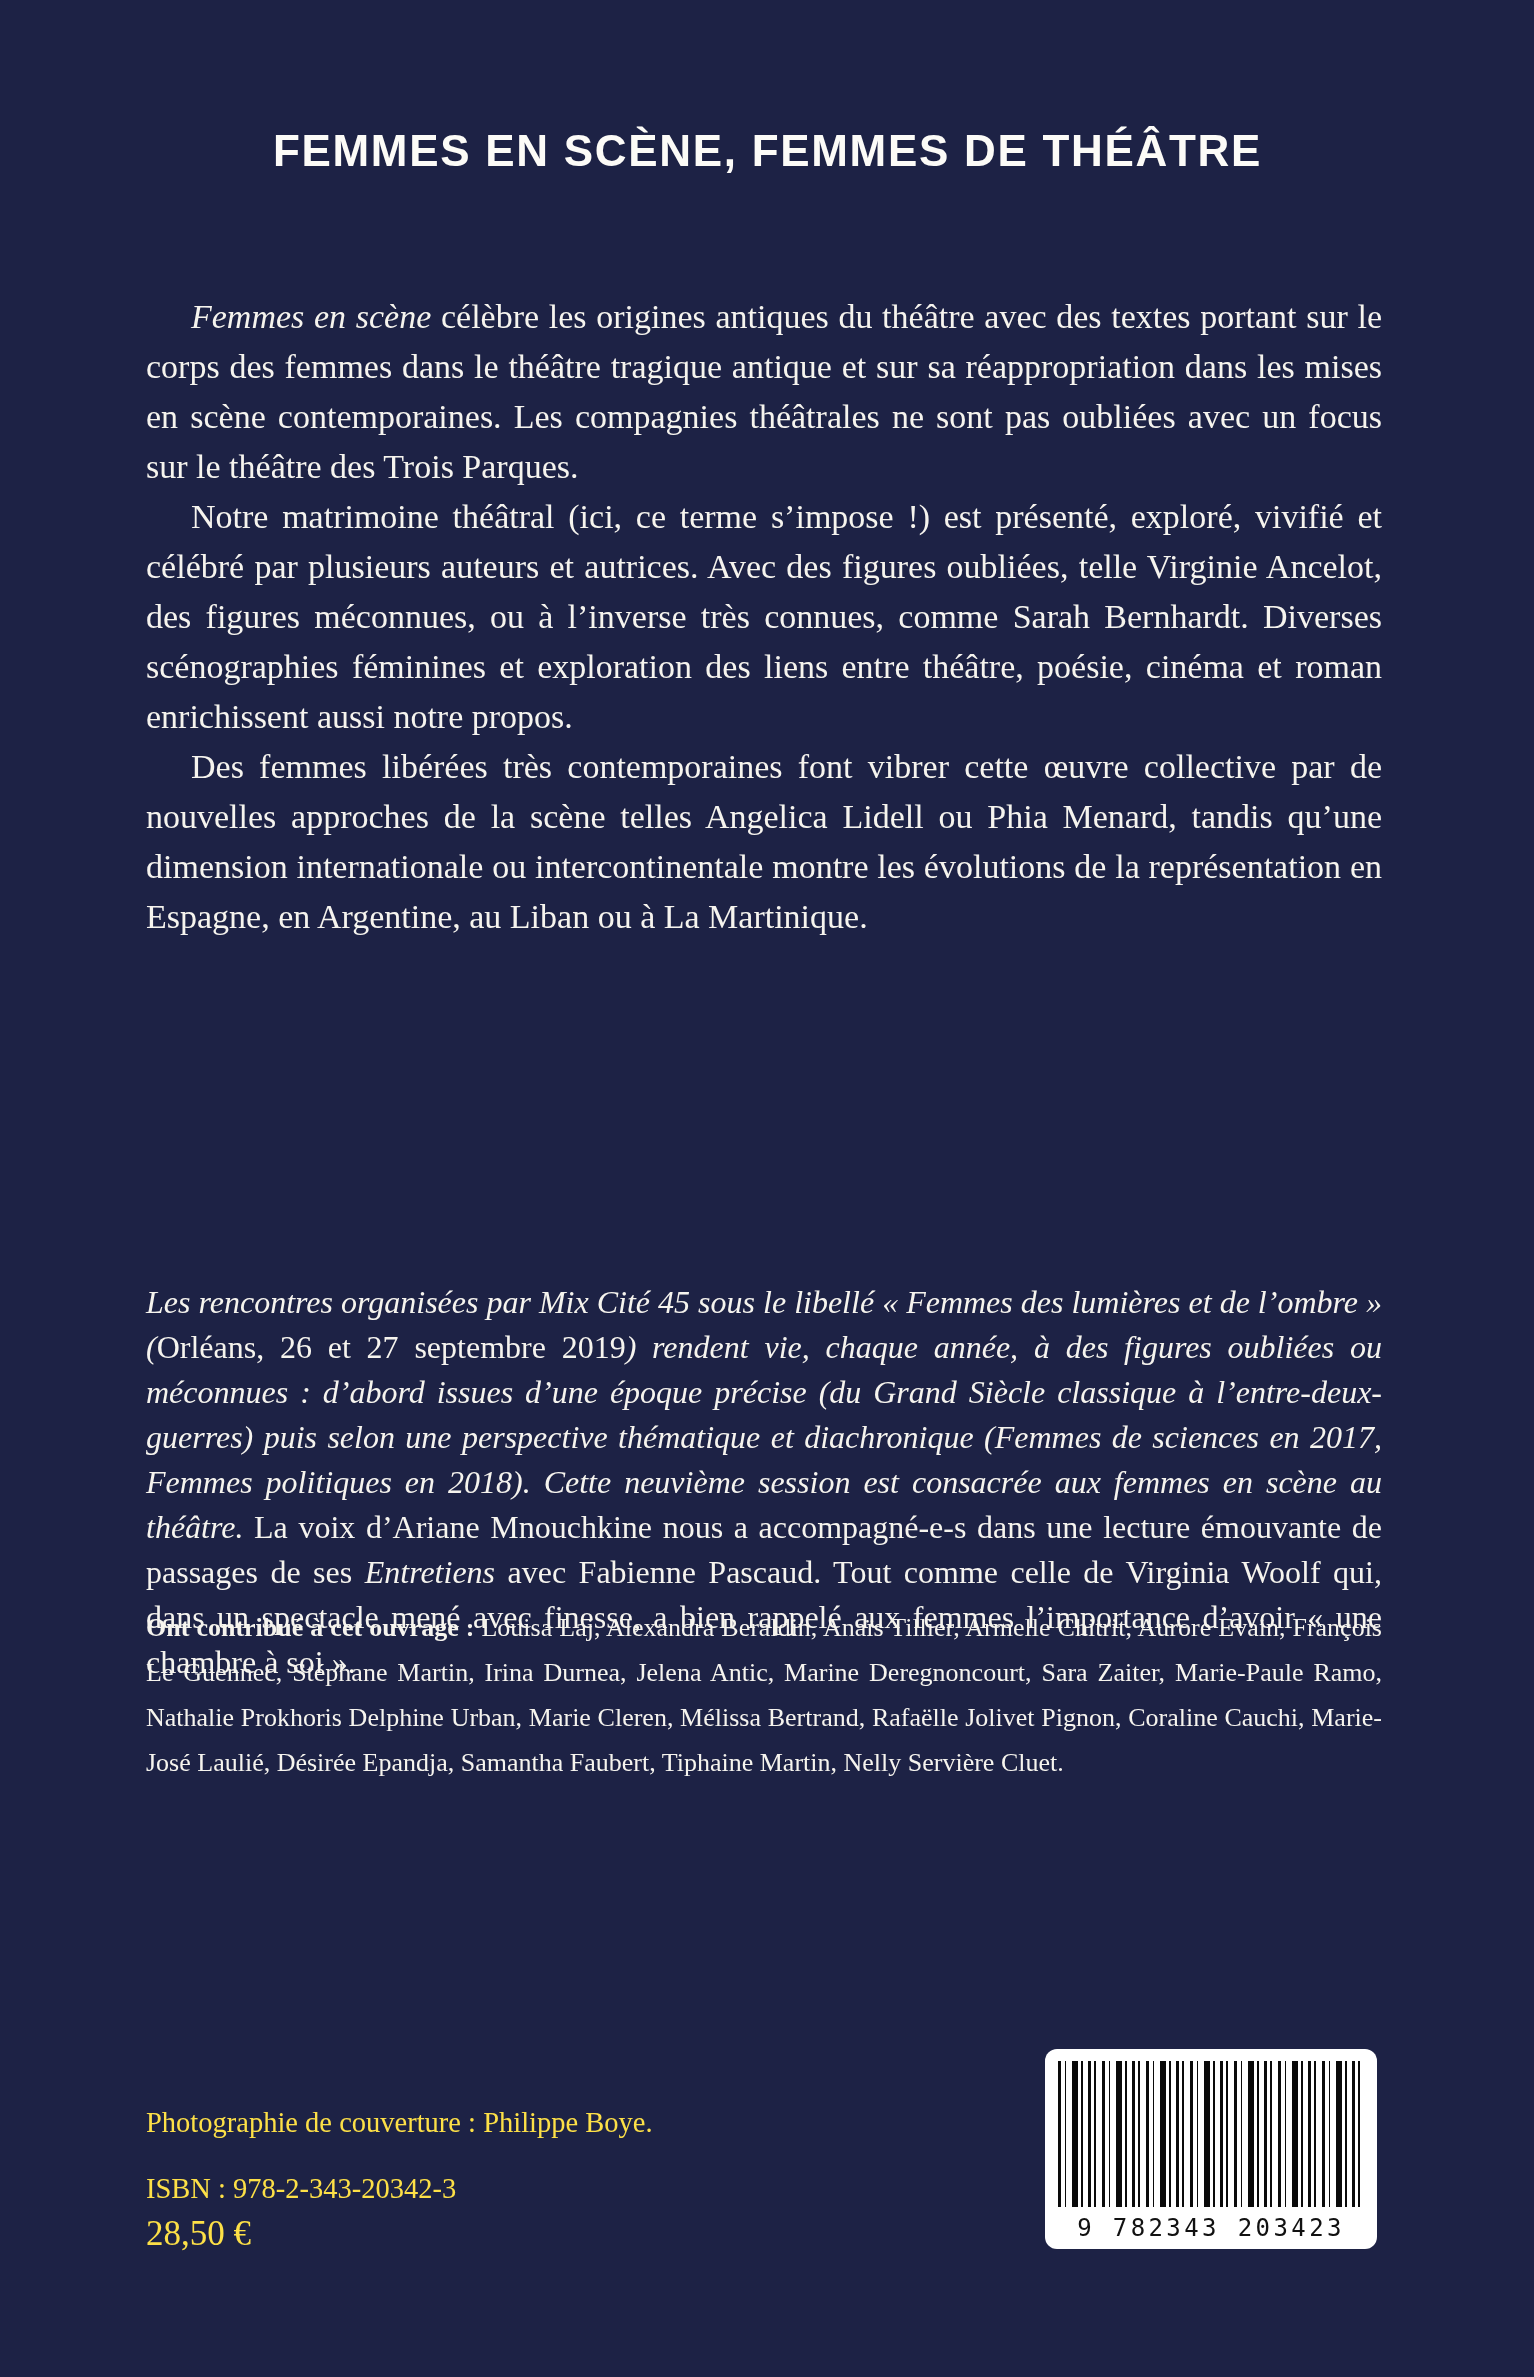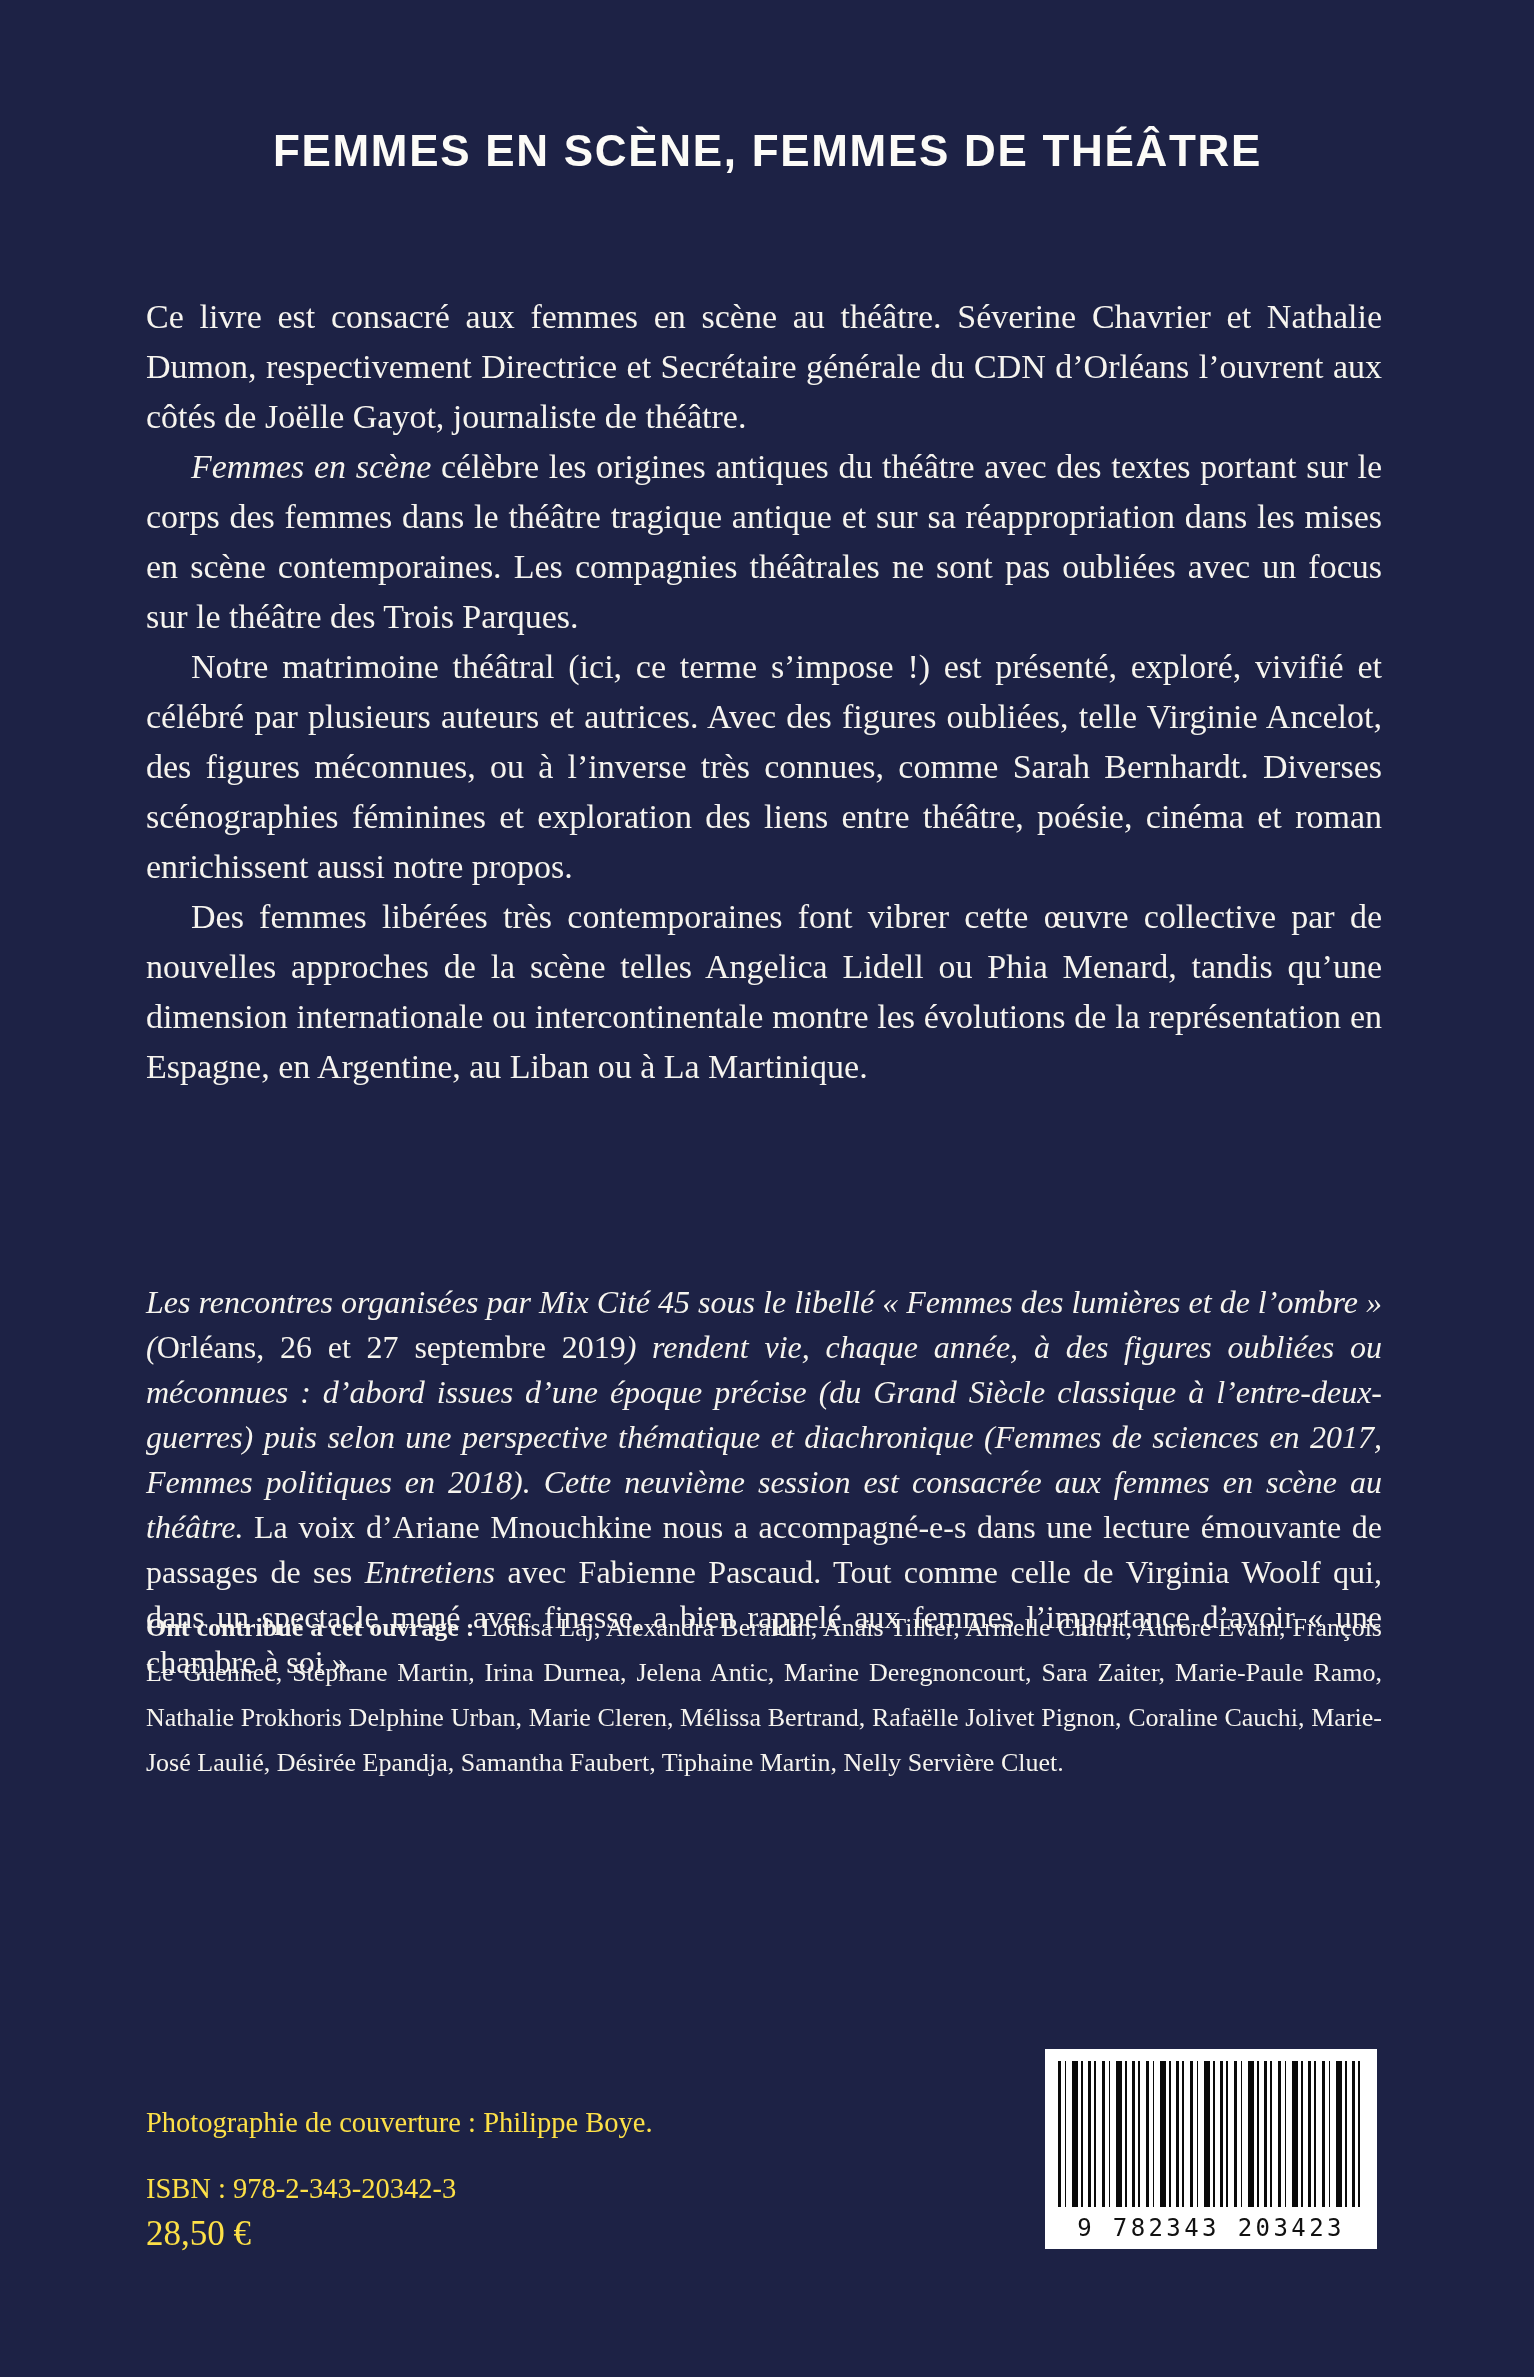--- a/index.html
+++ b/index.html
@@ -66,20 +66,21 @@
   .barcode {
     position: absolute;
     left: 1045px;
     top: 2049px;
     width: 332px;
     height: 200px;
     background: #ffffff;
     padding: 11.8px 13.4px 6.7px 13.4px;
     display: flex;
     flex-direction: column;
+    border-radius: 12px;
   }
   .barcode .bars {
     flex: 1;
     background: repeating-linear-gradient(90deg,
       #0a0a0a 0px 3.4px,  #ffffff 3.4px 6.7px,
       #0a0a0a 6.7px 8.4px, #ffffff 8.4px 14.3px,
       #0a0a0a 14.3px 20px,#ffffff 20px 23px,
       #0a0a0a 23px 25px,#ffffff 25px 30px,
       #0a0a0a 30px 33px,#ffffff 33px 36px,
       #0a0a0a 36px 38px,#ffffff 38px 44px);
@@ -98,21 +99,20 @@
   }
 </style>
 </head>
 <body>
 
 <div>
 
   <h1 class="title">FEMMES EN SCÈNE, FEMMES DE THÉÂTRE</h1>
 
   <div class="block synopsis">
-    <p><span>Ce livre est consacré aux femmes en scène au théâtre. Séverine Chavrier et Nathalie Dumon, respectivement Directrice et Secrétaire générale du CDN d’Orléans l’ouvrent aux côtés de Joëlle Gayot, journaliste de théâtre.</span></p>
     <p class="indent"><em>Femmes en scène</em><span> célèbre les origines antiques du théâtre avec des textes portant sur le corps des femmes dans le théâtre tragique antique et sur sa réappropriation dans les mises en scène contemporaines. Les compagnies théâtrales ne sont pas oubliées avec un focus sur le théâtre des Trois Parques.</span></p>
     <p class="indent"><span>Notre matrimoine théâtral (ici, ce terme s’impose !) est présenté, exploré, vivifié et célébré par plusieurs auteurs et autrices. Avec des figures oubliées, telle Virginie Ancelot, des figures méconnues, ou à l’inverse très connues, comme Sarah Bernhardt. Diverses scénographies féminines et exploration des liens entre théâtre, poésie, cinéma et roman enrichissent aussi notre propos.</span></p>
     <p class="indent"><span>Des femmes libérées très contemporaines font vibrer cette œuvre collective par de nouvelles approches de la scène telles Angelica Lidell ou Phia Menard, tandis qu’une dimension internationale ou intercontinentale montre les évolutions de la représentation en Espagne, en Argentine, au Liban ou à La Martinique.</span></p>
   </div>
 
   <div class="block note">
     <p><span>Les rencontres organisées par Mix Cité 45 sous le libellé « Femmes des lumières et de l’ombre » (</span><span class="roman">Orléans, 26 et 27 septembre 2019</span><span>) rendent vie, chaque année, à des figures oubliées ou méconnues : d’abord issues d’une époque précise (du Grand Siècle classique à l’entre-deux-guerres) puis selon une perspective thématique et diachronique (Femmes de sciences en 2017, Femmes politiques en 2018). Cette neuvième session est consacrée aux femmes en scène au théâtre.</span><span class="roman"> La voix d’Ariane Mnouchkine nous a accompagné-e-s dans une lecture émouvante de passages de ses </span><span>Entretiens</span><span class="roman"> avec Fabienne Pascaud. Tout comme celle de Virginia Woolf qui, dans un spectacle mené avec finesse, a bien rappelé aux femmes l’importance d’avoir « une chambre à soi ».</span></p>
   </div>
 
   <div class="block contrib">

